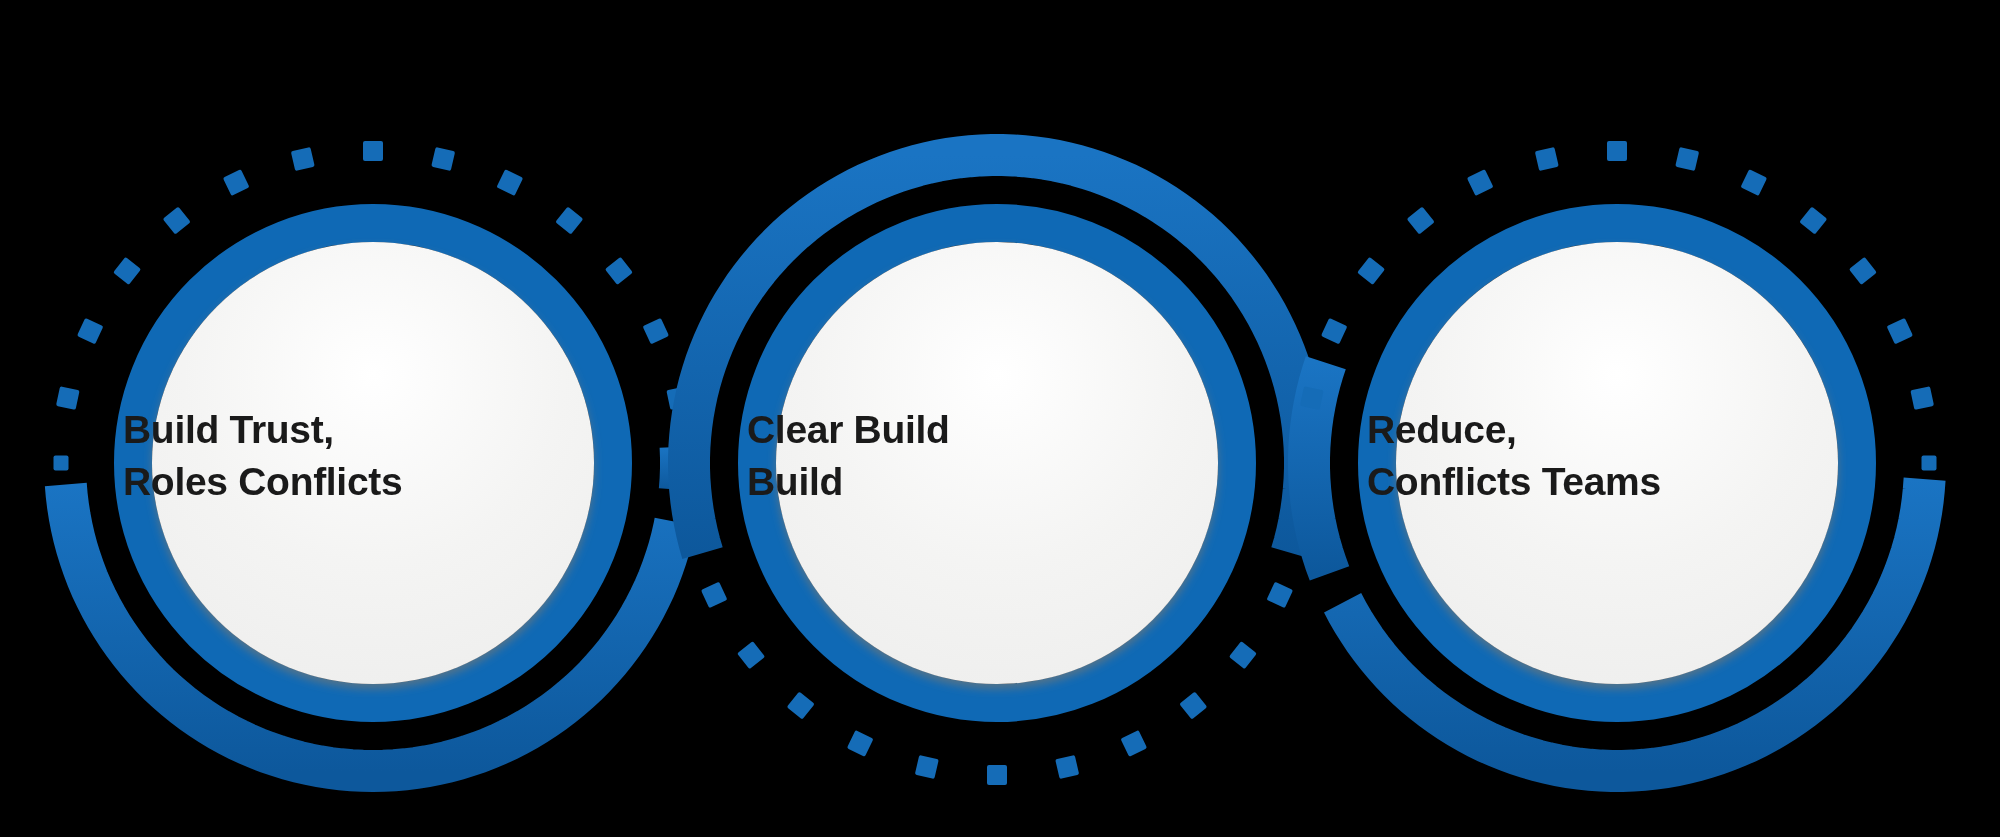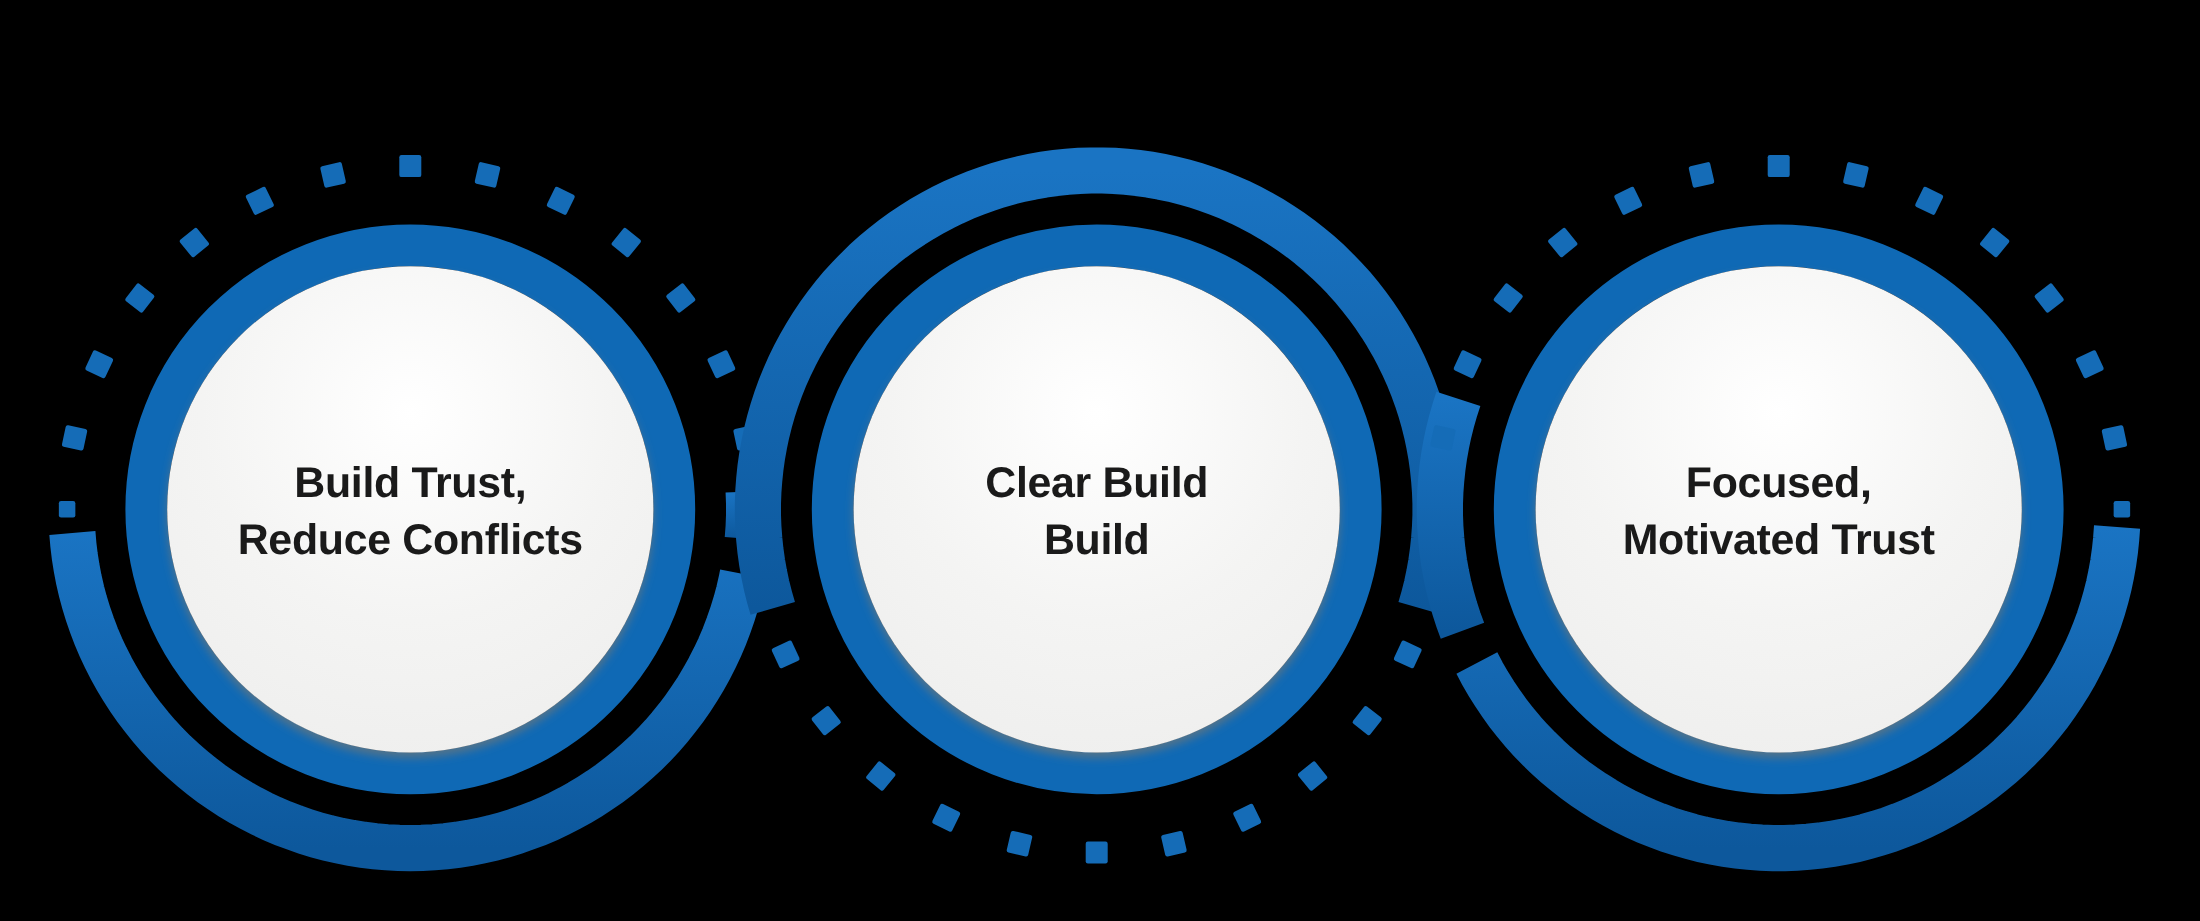--- a/index.html
+++ b/index.html
@@ -16,23 +16,22 @@
     font-family: "Liberation Sans", sans-serif;
   }
   .stage svg {
     position: absolute;
     left: 0;
     top: 0;
   }
   .circle-label {
     position: absolute;
     width: 500px;
-    top: 466px;
+    top: 456px;
     transform: translateY(-50%);
-    text-align: center;
     color: #1a1a1a;
     font-weight: bold;
     font-size: 39px;
     line-height: 52px;
     letter-spacing: -0.3px;
   }
 </style>
 </head>
 <body>
 
@@ -108,26 +107,26 @@
           <rect x="-10" y="-10" width="20" height="20" rx="2" fill="#156cb7" transform="translate(1922.2 398.1) rotate(78.0)"></rect>
           <rect x="-7.5" y="-7.5" width="15" height="15" rx="2" fill="#156cb7" transform="translate(1929.0 463.0) rotate(0.0)"></rect>
           <circle cx="1617" cy="463" r="240" fill="none" stroke="#0f69b5" stroke-width="38"></circle>
           <circle cx="1617" cy="463" r="221" fill="url(#gw)" filter="url(#ds)"></circle>
         </g>
       </g>
   </svg>
 
   <div class="circle-label" style="left:123px;">
     <div>Build Trust,</div>
-    <div>Reduce Conflicts</div>
+    <div>Roles Conflicts</div>
   </div>
 
   <div class="circle-label" style="left:747px;">
     <div>Clear Build</div>
     <div>Build</div>
   </div>
 
   <div class="circle-label" style="left:1367px;">
-    <div>Focused,</div>
-    <div>Motivated Trust</div>
+    <div>Reduce,</div>
+    <div>Conflicts Teams</div>
   </div>
 
 </div>
 
 </body></html>

